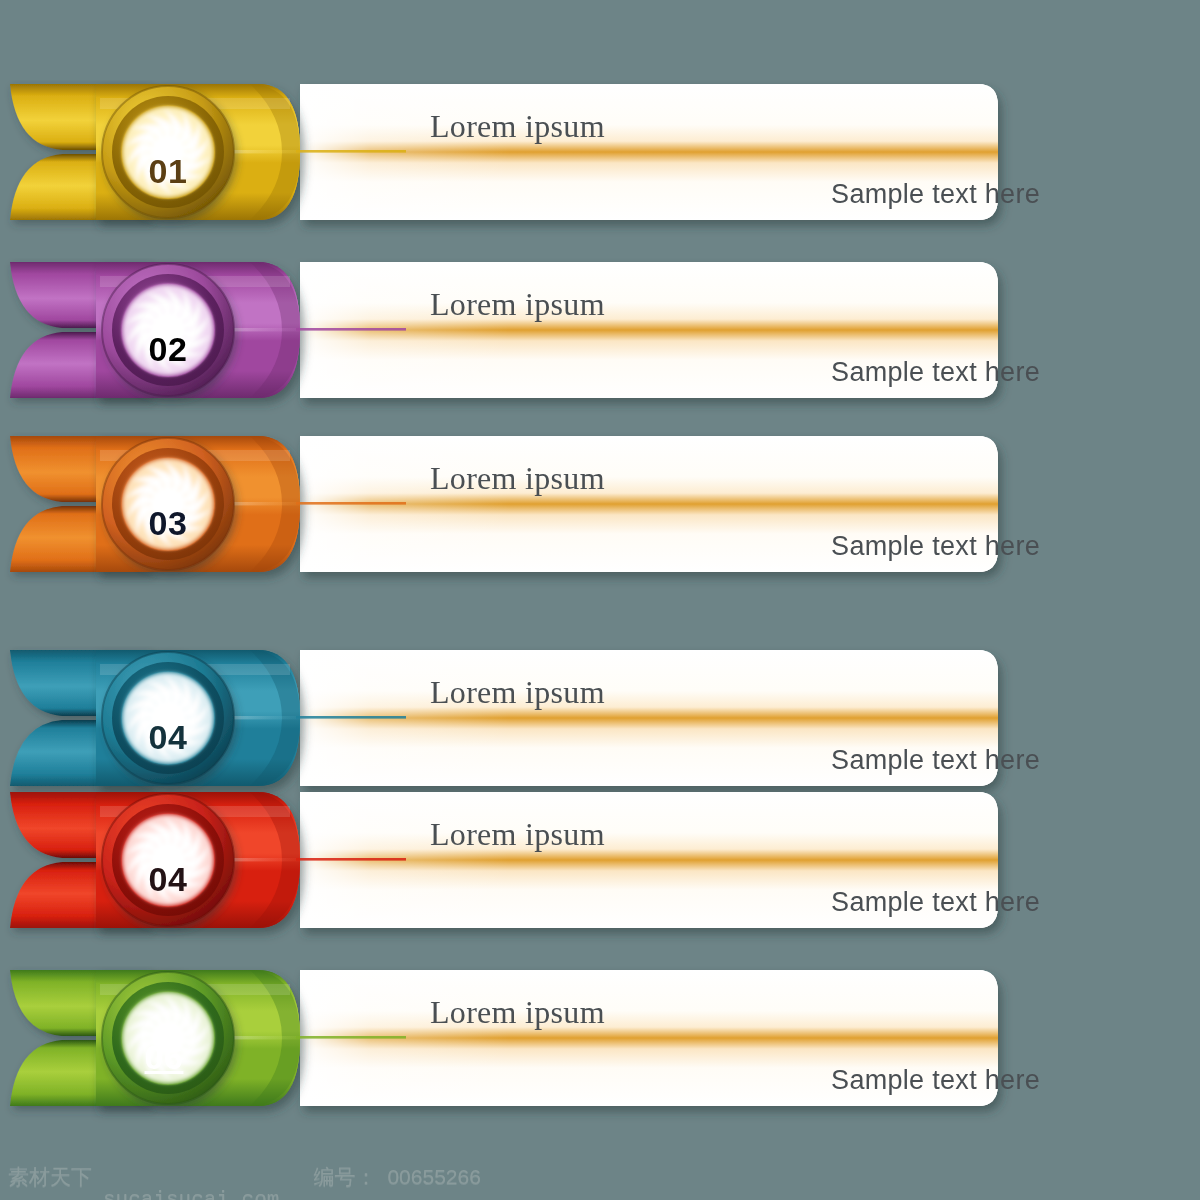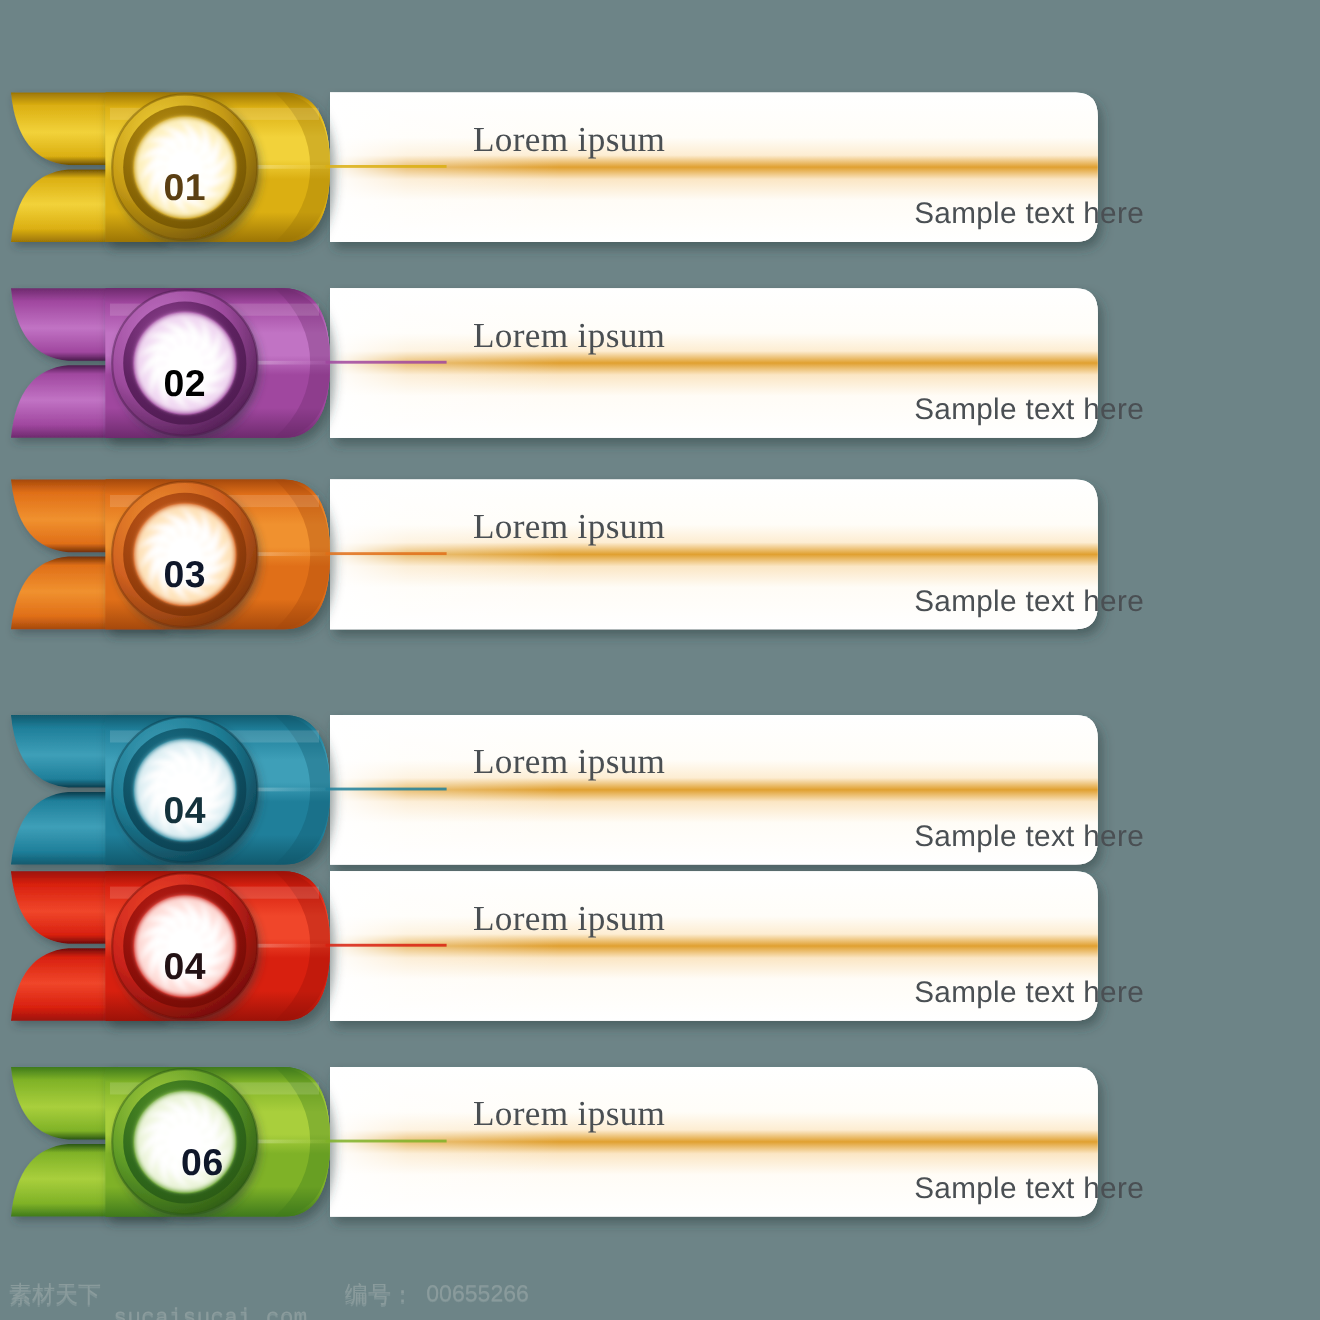--- a/index.html
+++ b/index.html
@@ -888,21 +888,21 @@
 
     <g opacity="0.92" filter="url(#glowblur-r5)">
       <circle cx="168" cy="72" r="45" fill="#f0f7e0"></circle>
       <path d="M 173.85 72.00 C 195.76 74.79 203.83 65.00 210.42 56.99 C 196.32 85.80 196.32 85.80 173.69 73.35 Z M 173.27 74.54 C 191.80 86.55 203.31 81.24 212.73 76.89 C 187.53 96.72 187.53 96.72 172.54 75.69 Z M 171.65 76.57 C 183.13 95.44 195.81 95.64 206.18 95.81 C 174.87 102.74 174.87 102.74 170.49 77.29 Z M 169.30 77.70 C 171.46 99.68 182.80 105.37 192.07 110.02 C 160.85 102.68 160.85 102.68 167.95 77.85 Z M 166.70 77.70 C 159.11 98.44 166.85 108.48 173.19 116.70 C 148.25 96.54 148.25 96.54 165.41 77.25 Z M 164.35 76.57 C 148.51 91.97 151.14 104.37 153.28 114.53 C 139.56 85.54 139.56 85.54 163.39 75.61 Z M 162.73 74.54 C 141.78 81.54 138.76 93.85 136.29 103.93 C 136.50 71.86 136.50 71.86 162.29 73.25 Z M 162.15 72.00 C 140.24 69.21 132.17 79.00 125.58 87.01 C 139.68 58.20 139.68 58.20 162.31 70.65 Z M 162.73 69.46 C 144.20 57.45 132.69 62.76 123.27 67.11 C 148.47 47.28 148.47 47.28 163.46 68.31 Z M 164.35 67.43 C 152.87 48.56 140.19 48.36 129.82 48.19 C 161.13 41.26 161.13 41.26 165.51 66.71 Z M 166.70 66.30 C 164.54 44.32 153.20 38.63 143.93 33.98 C 175.15 41.32 175.15 41.32 168.05 66.15 Z M 169.30 66.30 C 176.89 45.56 169.15 35.52 162.81 27.30 C 187.75 47.46 187.75 47.46 170.59 66.75 Z M 171.65 67.43 C 187.49 52.03 184.86 39.63 182.72 29.47 C 196.44 58.46 196.44 58.46 172.61 68.39 Z M 173.27 69.46 C 194.22 62.46 197.24 50.15 199.71 40.07 C 199.50 72.14 199.50 72.14 173.71 70.75 Z " fill="#ffffff"></path>
       <circle cx="168" cy="72" r="17" fill="#ffffff"></circle>
     </g>
     <circle cx="168" cy="72" r="47" fill="none" stroke="#5d9a27" stroke-opacity="0.35" stroke-width="1.6"></circle>
   </g>
   </svg>
       <div class="text-layer">
-        <div class="badge-number" style="left: 124px; top: 56px; color: #0f172a;">06</div>
+        <div class="badge-number" style="left: 104px; top: 56px; color: #ffffff; text-decoration: underline;">06</div>
         <div class="title-text" style="color: rgb(74, 79, 83);">Lorem ipsum</div>
         <div class="subtitle-text" style="color: rgb(74, 79, 83);">Sample text here</div>
       </div>
     </div>
   </div>
 
 <div id="footer-watermark">
   <span class="wm-brand">素材天下</span>
   <span class="wm-site">sucaisucai.com</span>
   <span class="wm-id-label">编号：</span>

